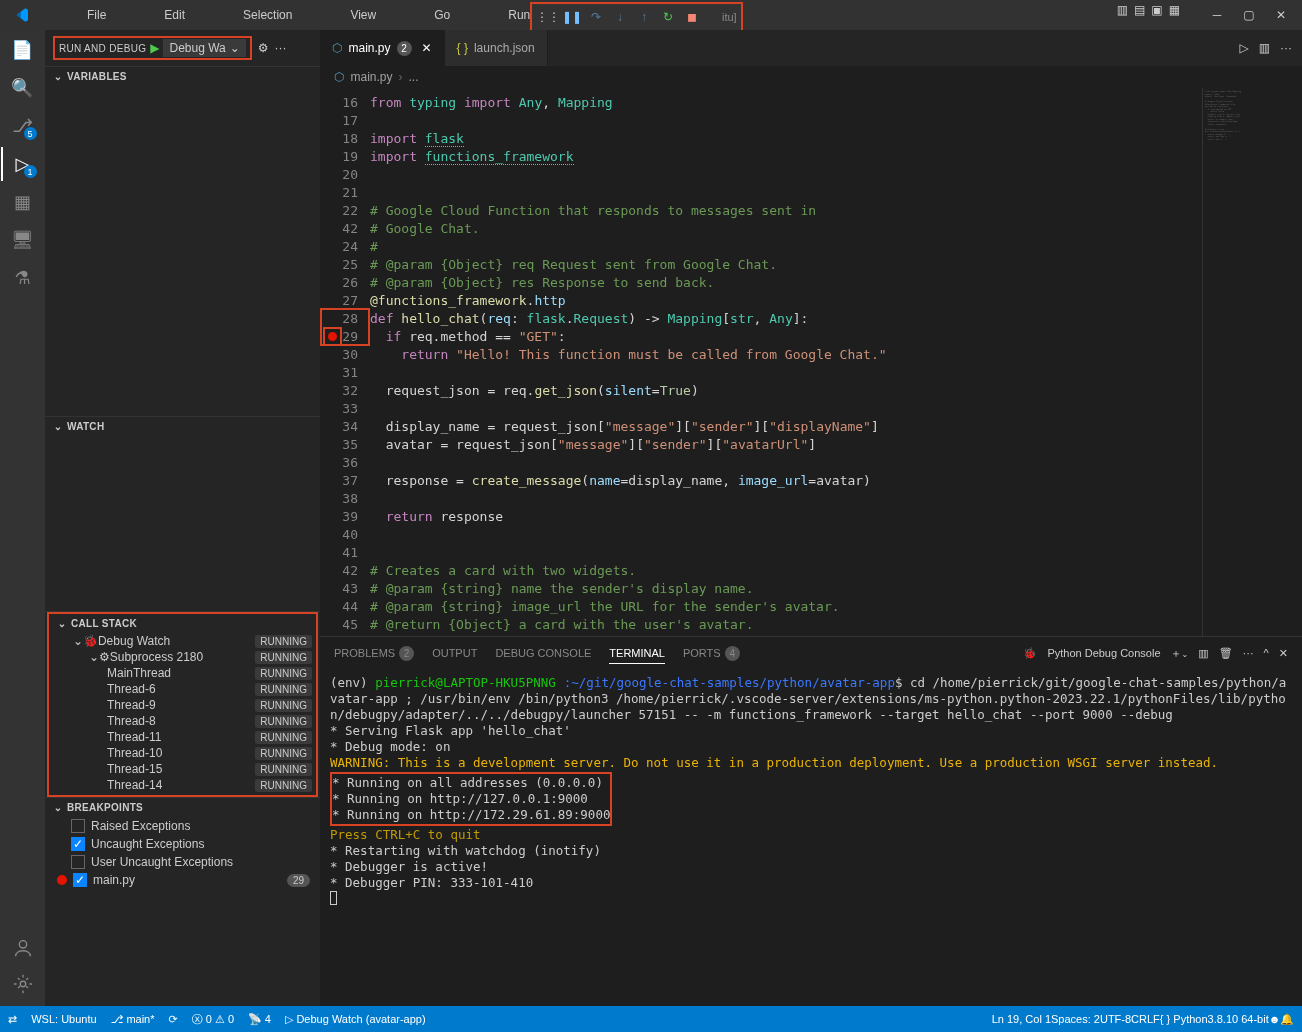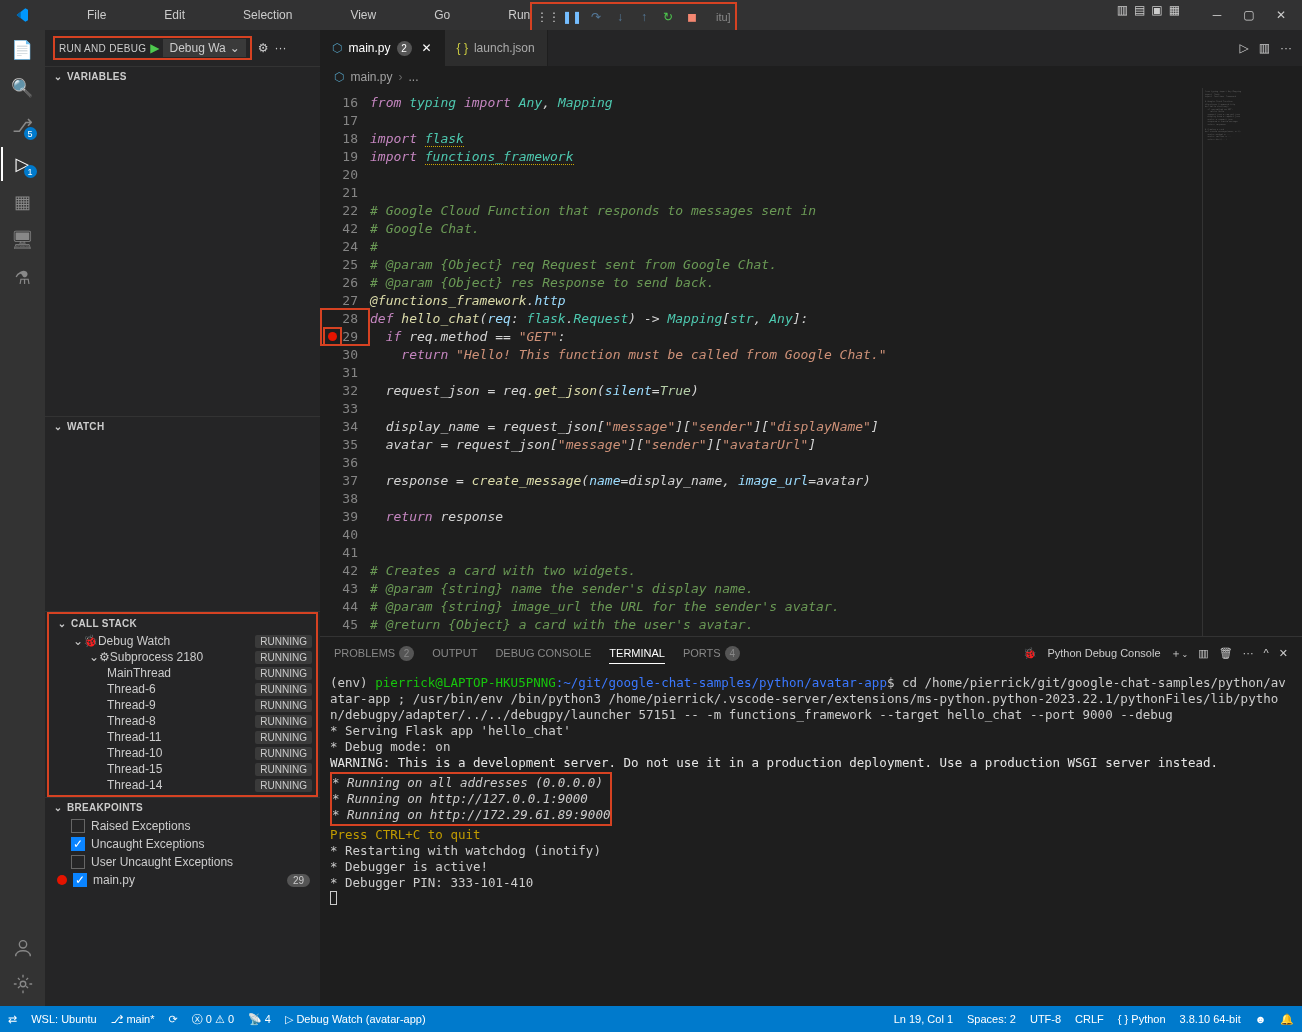--- a/index.html
+++ b/index.html
@@ -40,37 +40,37 @@
 .count-badge { margin-left:auto; background:#555; border-radius:8px; padding:1px 6px; font-size:10px;}
 .editor-area { position:absolute; left:320px; right:0; top:30px; bottom:26px; display:flex; flex-direction:column; background:#1e1e1e;}
 .tab-row { height:36px; background:#252526; display:flex; align-items:stretch; }
 .tab { display:flex; align-items:center; padding:0 12px; gap:6px; background:#2d2d2d; color:#aaa; font-size:12px; border-right:1px solid #1e1e1e;}
 .tab.active { background:#1e1e1e; color:#fff; }
 .tab .badge-n { background:#555; border-radius:50%; width:15px; height:15px; font-size:10px; display:flex; align-items:center; justify-content:center;}
 .tab-actions { margin-left:auto; display:flex; align-items:center; gap:10px; padding-right:10px; color:#ccc;}
 .breadcrumb { height:22px; display:flex; align-items:center; padding:0 14px; gap:6px; color:#a0a0a0; font-size:12px;}
 .code-area { flex:1; display:flex; overflow:hidden; position:relative;}
 .gutter { width:50px; text-align:right; color:#858585; font-family:Consolas,monospace; font-size:13px; line-height:18px; padding-right:12px; padding-top:6px;}
-.code { flex:1; font-family:Consolas,monospace; font-size:13px; line-height:18px; padding-top:6px; white-space:pre; color:#d4d4d4;font-style:italic; }
+.code { flex:1; font-family:Consolas,monospace; font-size:13px; line-height:18px; padding-top:6px; white-space:pre; color:#d4d4d4; }
 .bp-gutter {position:absolute; left:0; top:0; width:18px; height:100%;}
 .bp-marker {position:absolute; left:3px; width:19px; height:19px; border:2px solid #d64222; display:flex; align-items:center; justify-content:center;}
 .minimap { width:100px; background:#1e1e1e; border-left:1px solid #333;}
 .mm-content { font-size:2px; line-height:2.5px; color:#666; padding:2px; font-family:monospace; white-space:pre;}
 .panel { height:370px; border-top:1px solid #333; display:flex; flex-direction:column; background:#1e1e1e;}
 .panel-tabs { height:32px; display:flex; align-items:center; padding:0 14px; gap:18px; font-size:11px;}
 .ptab { color:#888; padding:4px 0; }
 .ptab.active { color:#fff; border-bottom:1px solid #fff;}
 .ptab .count { background:#555; border-radius:50%; width:15px; height:15px; display:inline-flex; align-items:center; justify-content:center; margin-left:4px; font-size:10px;}
 .panel-right { margin-left:auto; display:flex; align-items:center; gap:10px; color:#ccc;}
 .term { flex:1; font-family:Consolas,monospace; font-size:12.5px; line-height:16px; padding:6px 10px; overflow:hidden;}
-.term-red-box { border:2px solid #d64222; padding:1px 0; margin:1px 0; display:inline-block;font-style:italic;}
+.term-red-box { border:2px solid #d64222; padding:1px 0; margin:1px 0; display:inline-block;}
 .status-bar { position:absolute; bottom:0; left:0; right:0; height:26px; background:#007acc; display:flex; align-items:center; padding:0 8px; gap:14px; color:#fff; font-size:11px;}
-.status-bar .right { margin-left:auto; display:flex; gap:14px; align-items:center;}
+.status-bar .right { margin-left:auto; display:flex; align-items:center;}
 .kw{color:#c586c0;} .str{color:#ce9178;} .fn{color:#dcdcaa;} .cls{color:#4ec9b0;} .com{color:#6a9955;} .num{color:#b5cea8;} .par{color:#9cdcfe;} .op{color:#d4d4d4;} .dec{color:#dcdcaa;}
-.tgr{color:#16c60c;} .tcy{color:#3b78ff;} .tye{color:#c19c00;} .tre{color:#e5e5e5;}
+.tgr{color:#16c60c;} .tcy{color:#3b78ff;margin-left:8px;} .tye{color:#c19c00;} .tre{color:#eab308;}
 .bb{border-bottom:1px dotted #cca700;}
 svg{display:block;}
 </style>
 </head>
 <body>
 
 <div class="title-bar">
   <svg class="logo" viewBox="0 0 24 24">
       <path fill="#0098ff" d="M17 2l-13 10 13 10 4-2v-16z"></path>
       <path fill="#0065a9" d="M4 12l6-5v10z"></path>
@@ -89,21 +89,21 @@
     <span style="opacity:.4">→</span>
   </div>
   <div class="debug-toolbar">
     <div class="debug-btn" style="color:#ccc">⋮⋮</div>
     <div class="debug-btn">❚❚</div>
     <div class="debug-btn" style="opacity:.5">↷</div>
     <div class="debug-btn" style="opacity:.5">↓</div>
     <div class="debug-btn" style="opacity:.5">↑</div>
     <div class="debug-btn" style="color:#4ec94e">↻</div>
     <div class="debug-btn" style="color:#f48771">◼</div>
-    <span style="color:#888;font-size:11px;margin-left:12px">itu]</span>
+    <span style="color:#888;font-size:11px;margin-left:18px">itu]</span>
   </div>
   <div class="win-controls">
     <div class="layout-btns">
       <span>▥</span>
       <span>▤</span>
       <span>▣</span>
       <span>▦</span>
     </div>
     <div class="win-btn">─</div>
     <div class="win-btn">▢</div>

